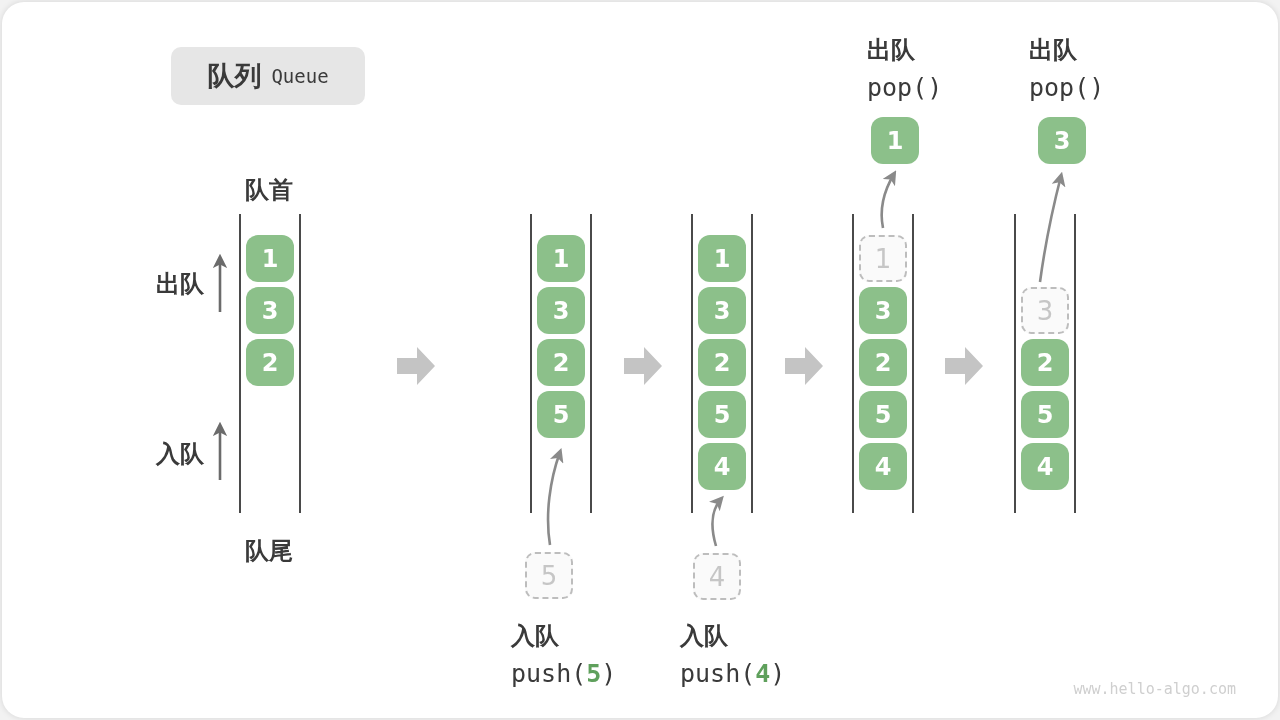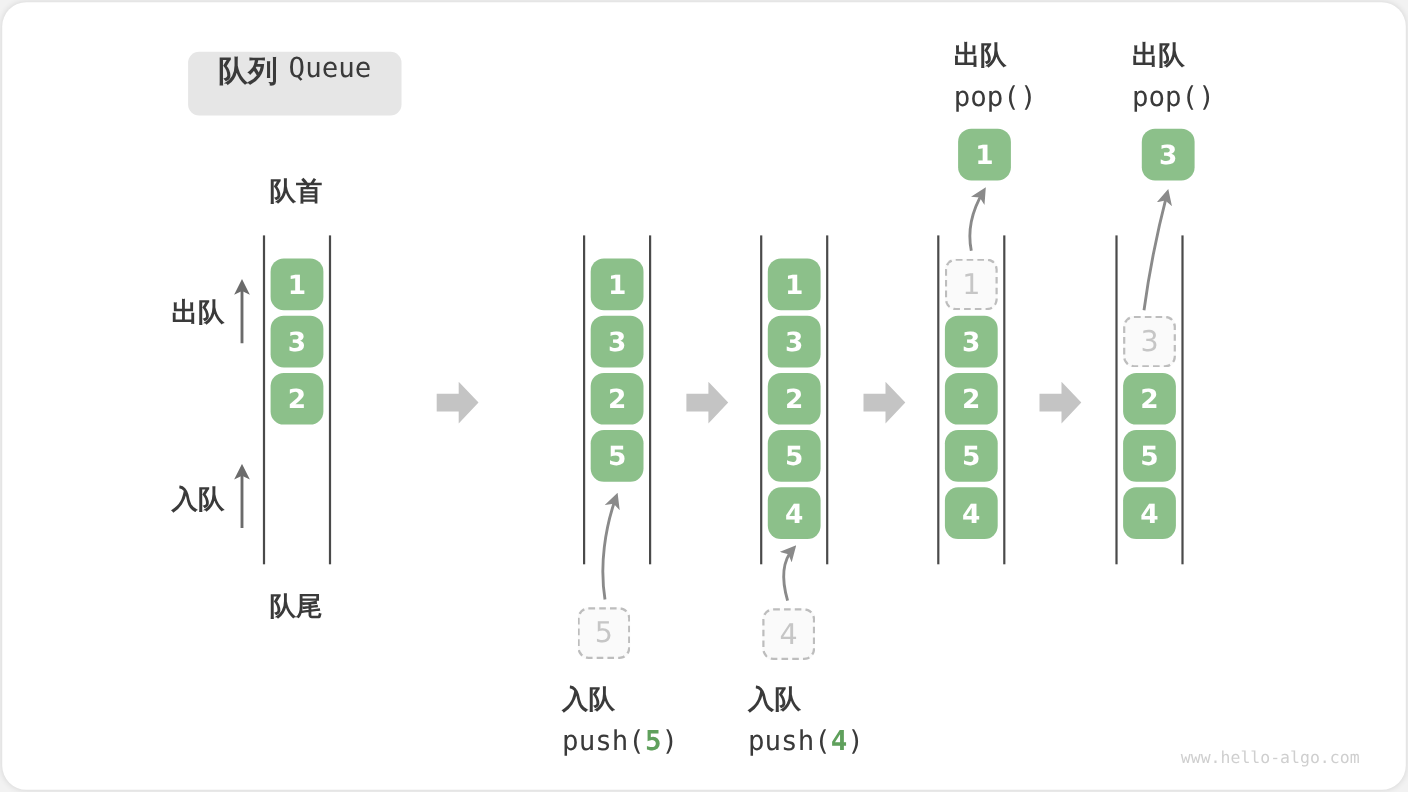--- a/index.html
+++ b/index.html
@@ -12,24 +12,24 @@
   .canvas{
     position:relative;width:1276px;height:716px;margin:2px;
     background:#ffffff;border-radius:22px;box-shadow:0 0 6px rgba(0,0,0,.12);
     overflow:hidden;
   }
   .abs{position:absolute;}
   .overlay{position:absolute;left:0;top:0;width:1280px;height:720px;pointer-events:none;}
 
   .title-box{
     left:169px;top:45px;width:194px;height:58px;background:var(--title_bg);
-    border-radius:10px;display:flex;align-items:flex-start;justify-content:center;gap:10px;
+    border-radius:10px;display:flex;align-items:center;justify-content:center;gap:10px;
   }
   .title-zh{font-size:27px;font-weight:bold;color:var(--text_dark);}
-  .title-en{font-size:25px;color:var(--text_dark);font-family:"DejaVu Sans Mono",monospace;}
+  .title-en{font-size:19px;color:var(--text_dark);font-family:"DejaVu Sans Mono",monospace;}
 
   .zh-label{font-size:24px;font-weight:bold;color:var(--text_dark);white-space:nowrap;}
   .code{font-family:"DejaVu Sans Mono",monospace;font-size:25px;color:var(--text_dark);white-space:nowrap;}
   .code .arg{color:var(--accent_green);font-weight:bold;}
 
   .qline{width:2px;background:var(--line_dark);top:212px;height:299px;}
 
   .cell{
     width:48px;height:47px;border-radius:12px;background:var(--cell_green);
     color:var(--cell_text);font-weight:bold;font-size:24px;
@@ -79,21 +79,21 @@
     <path class="curve-arrow" d="M 714 544 C 707 520 711 506 719 497" marker-end="url(#ah2)"></path>
     <path class="curve-arrow" d="M 881 226 C 877 206 883 187 892 172" marker-end="url(#ah2)"></path>
     <path class="curve-arrow" d="M 1038 280 C 1043 243 1051 205 1059 174" marker-end="url(#ah2)"></path>
   </svg>
 
   <div class="abs title-box">
     <span class="title-zh">队列</span>
     <span class="title-en">Queue</span>
   </div>
 
-  <div class="abs zh-label" style="left:243px;top:156px;">队首</div>
+  <div class="abs zh-label" style="left:243px;top:172px;">队首</div>
   <div class="abs zh-label" style="left:243px;top:533px;text-align:center;">队尾</div>
 
   <div class="abs zh-label" style="left:154px;top:266px;">出队</div>
   <div class="abs zh-label" style="left:154px;top:436px;">入队</div>
 
   <div class="abs qline" style="left:237px;"></div>
   <div class="abs qline" style="left:297px;"></div>
   <div class="abs qline" style="left:528px;"></div>
   <div class="abs qline" style="left:588px;"></div>
   <div class="abs qline" style="left:689px;"></div>

